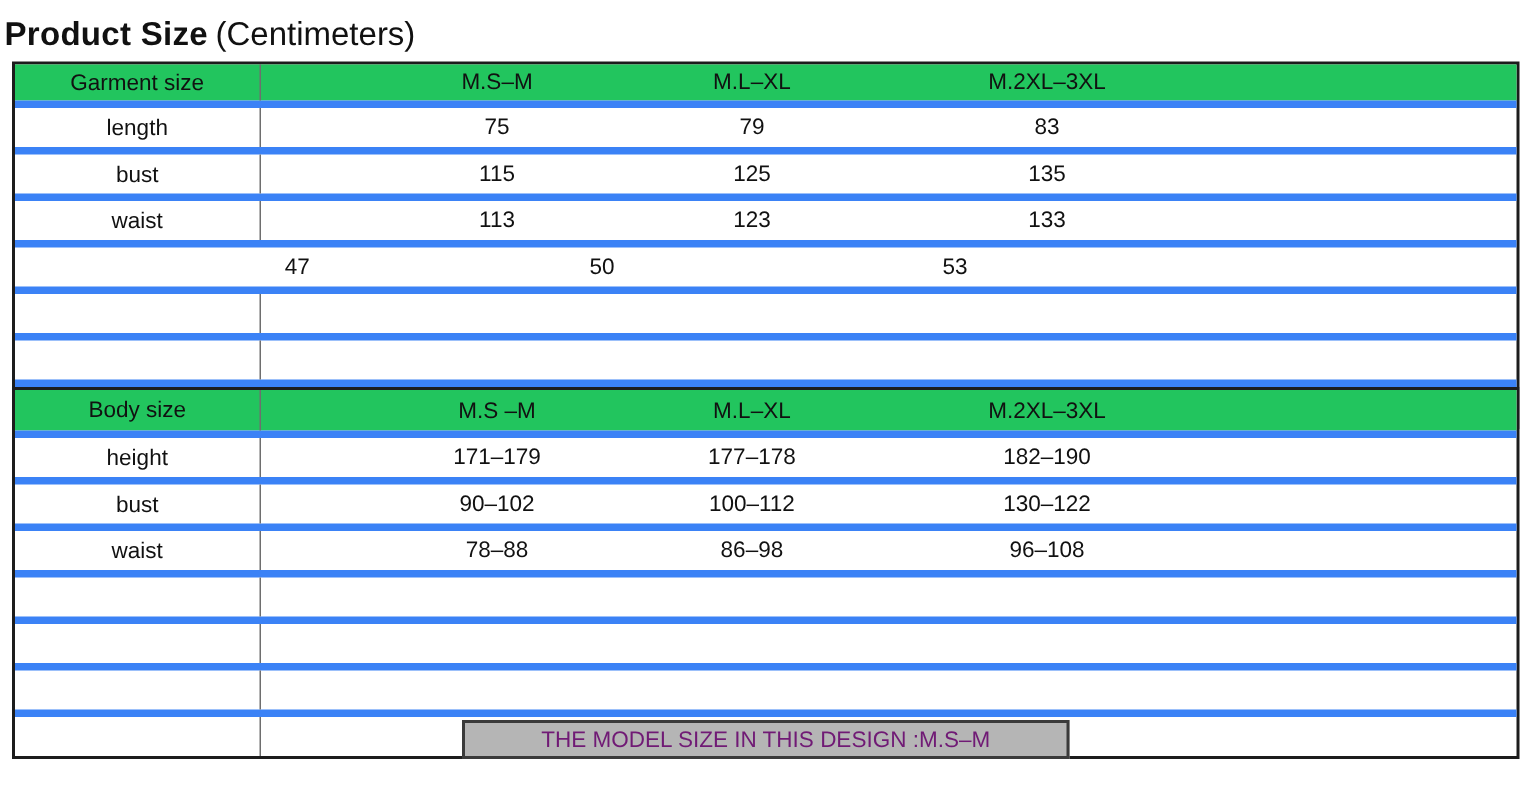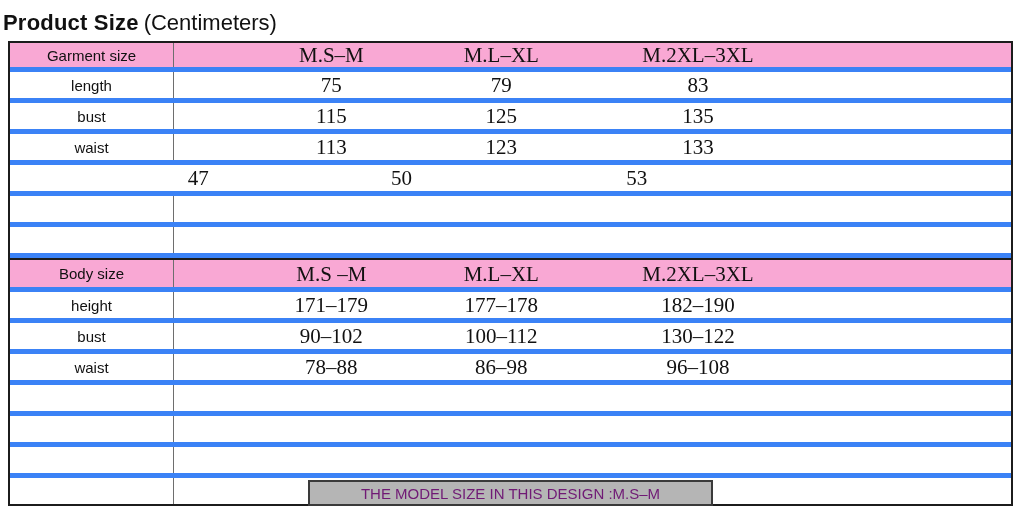--- a/index.html
+++ b/index.html
@@ -32,38 +32,37 @@
   }
   .size-table.garment { top: 41px; }
   .size-table.body { top: 258px; text-align: right; }
 
   .trow {
     display: flex;
     height: 26px;
     border-top: 5px solid #3b82f6;
   }
   .trow:first-child { border-top: none; }
-  .trow.head { height: 24px; background: #f9a8d4; }
+  .trow.head { height: 24px; background: #22c55e; }
   .size-table.body .trow.head { height: 27px; }
 
   .label-cell {
     width: 163px;
     flex: 0 0 163px;
     border-right: 1px solid #6e6e6e;
     display: flex;
     align-items: center;
     justify-content: center;
     font-size: 15px;
     white-space: nowrap;
   }
   .data-cell {
     position: relative;
     flex: 1 1 auto;
-    font-size: 21px;
-    font-family: Liberation Serif, serif;
+    font-size: 15px;
   }
   .val {
     position: absolute;
     top: 50%;
     transform: translate(-50%, -50%);
     white-space: nowrap;
   }
   .val.c0 { left: 18.8%; }
   .val.c1 { left: 39.1%; }
   .val.c2 { left: 62.6%; }

